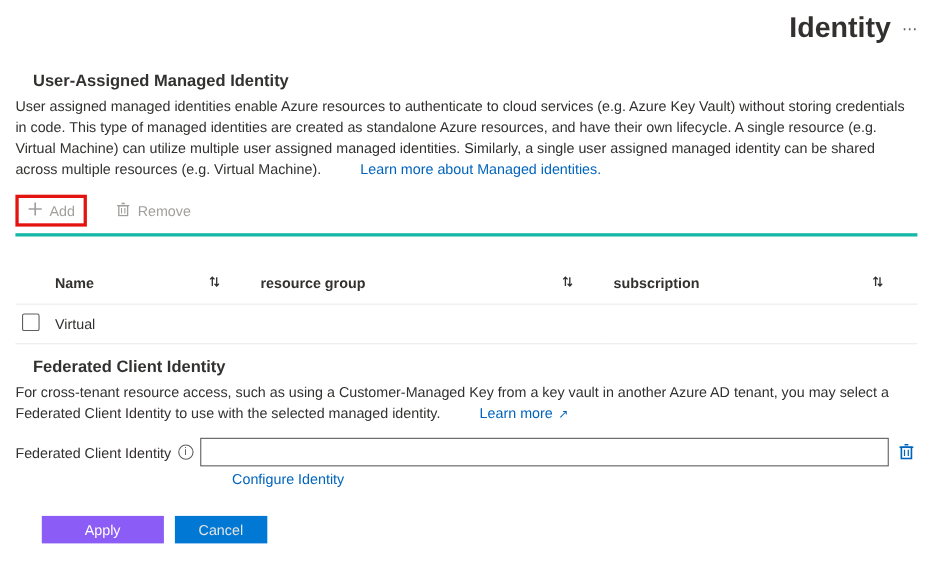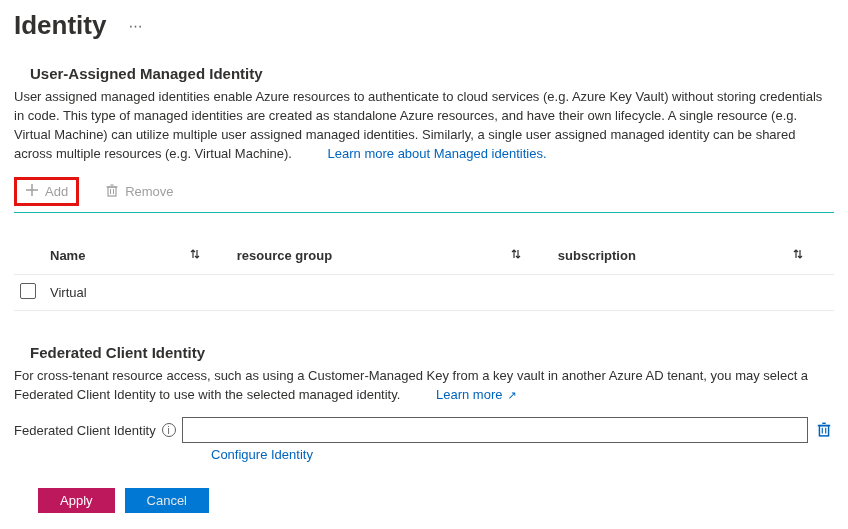--- a/index.html
+++ b/index.html
@@ -4,52 +4,52 @@
 <style>
   * { box-sizing: border-box; }
   body {
     margin: 0;
     padding: 10px 14px;
     font-family: "Segoe UI", Arial, sans-serif;
     font-size: 13px;
     color: #323130;
     width: 848px;
   }
-  .header-row { display: flex; align-items: center; gap: 22px; margin-bottom: 24px; }
+  .header-row { display: flex; align-items: center; gap: 10px; margin-bottom: 24px; justify-content: flex-end; }
   h1 { font-size: 26px; font-weight: 600; margin: 0; }
   .more-icon { font-size: 14px; color: #605e5c; cursor: pointer; }
   h2.section { font-size: 15px; font-weight: 600; margin: 6px 0 6px 16px; }
   p.desc { font-size: 13px; line-height: 1.45; margin: 6px 0 10px 0; color: #323130; }
   a.link { color: #0064bd; text-decoration: none; cursor: pointer; padding-left: 32px; }
   .toolbar {
     display: flex;
     align-items: center;
     gap: 18px;
     padding: 4px 0 6px 0;
-    border-bottom: 1px solid #14b8a6;
+    border-bottom: 3px solid #14b8a6;
     margin-bottom: 26px;
   }
   .tb-btn {
     display: inline-flex;
     align-items: center;
     gap: 6px;
     font-size: 13px;
     color: #a19f9d;
     background: none;
     border: none;
     padding: 3px 8px;
     cursor: pointer;
   }
   .tb-btn svg { stroke: #a19f9d; fill: none; }
   .highlight-box { border: 3px solid #e3140f; }
   .tb-remove svg { stroke: #a19f9d; }
   table.grid {
     width: 100%;
     border-collapse: collapse;
-    margin-bottom: 33px;
+    margin-bottom: 12px;
   }
   table.grid th {
     text-align: left;
     font-weight: 600;
     font-size: 13px;
     padding: 8px 6px 10px 6px;
   }
   table.grid td {
     padding: 8px 6px;
     border-top: 1px solid #edebe9;
@@ -77,22 +77,22 @@
     height: 26px;
     border: 1px solid #605e5c;
     padding: 2px 6px;
     font-size: 13px;
   }
   .trash-btn { background:none; border:none; cursor:pointer; padding:2px; }
   .trash-btn svg { stroke: #0064bd; fill: none; }
   .below-input { margin-left: 165px; margin-top: 4px; }
   .footer-btns { display:flex; gap:10px; margin-top: 26px; margin-left: 24px; }
   .btn-primary {
-    background: #be185d; color: #fff; border: none;
-    padding: 5px 22px; font-size: 13px; cursor: pointer;
+    background: #8b5cf6; color: #fff; border: none;
+    padding: 5px 39px; font-size: 13px; cursor: pointer;
   }
   .btn-secondary {
     background: #0078d4; color: #e5e5e5; border: none;
     padding: 5px 22px; font-size: 13px; cursor: pointer;
   }
   .ext-icon { color:#0064bd; font-size:11px; margin-left:2px; }
 </style>
 </head>
 <body>
 

